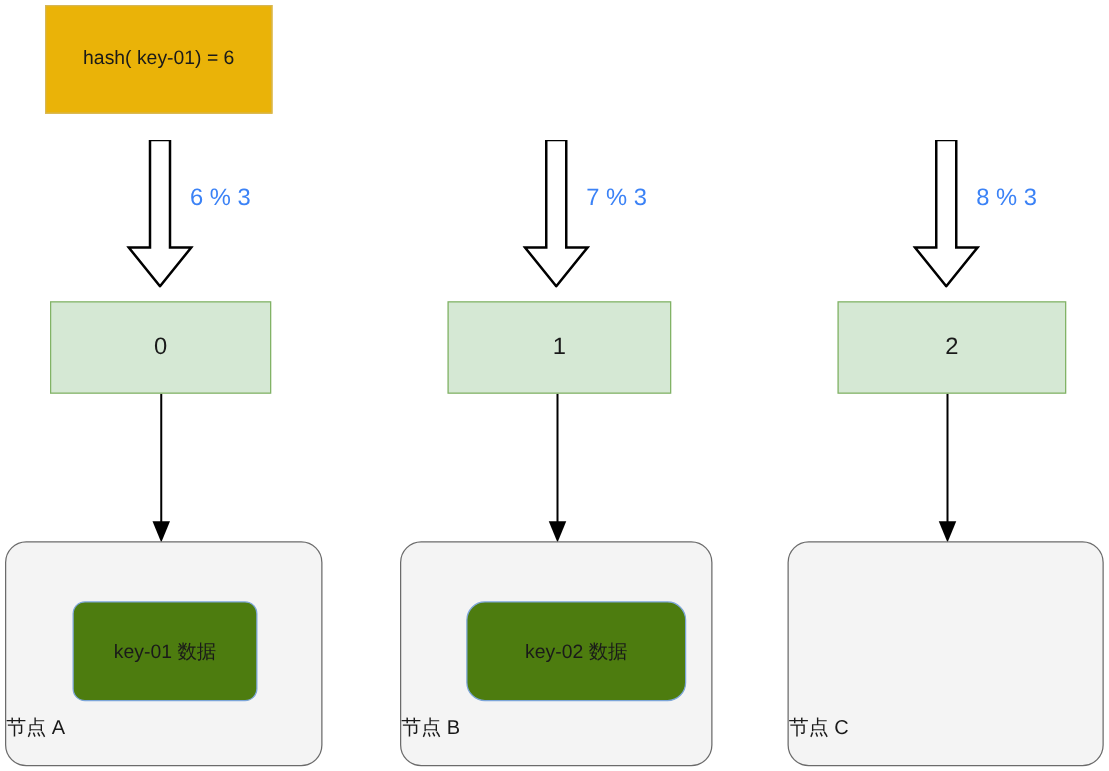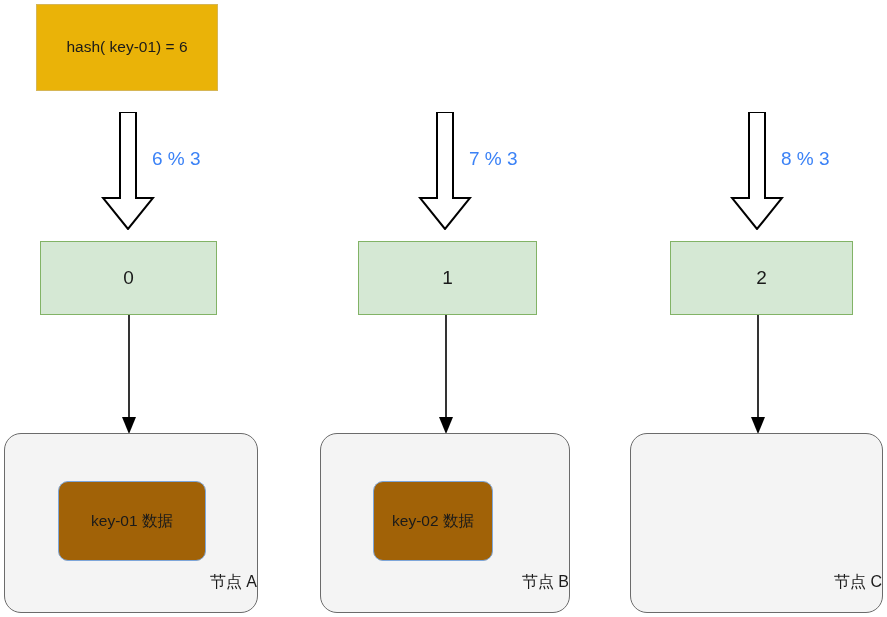--- a/index.html
+++ b/index.html
@@ -106,49 +106,49 @@
     border: 1px solid #6b6b6b;
     border-radius: 17px;
     box-sizing: border-box;
   }
   .node-data {
     position: absolute;
     top: 47px;
     left: 53px;
     width: 148px;
     height: 80px;
-    background: #a16207;
+    background: #4d7c0f;
     border: 1px solid #7ea6d9;
     border-radius: 10px;
     box-sizing: border-box;
     display: flex;
     align-items: center;
     justify-content: center;
   }
   .node-data .txt {
     font-size: 15.5px;
     color: #1a1a1a;
     white-space: pre;
   }
   .node-label {
     position: absolute;
     left: 0;
     right: 0;
     bottom: 19px;
-    text-align: right;
+    text-align: left;
     font-size: 16px;
     color: #1a1a1a;
     white-space: pre;
   }
 
   
   .col-1 .hash-box { left: 39px; width: 184px; }
   .col-1 .slot-box { left: 41px; width: 179px; }
   .col-1 .node     { left: 3px;  width: 250px; }
-  .col-1 .node-data{ left: 52px; width: 120px; }
+  .col-1 .node-data{ left: 52px; width: 176px; border-radius: 15px; }
 
   .col-2 .hash-box { left: 38px; width: 186px; }
   .col-2 .slot-box { left: 41px; width: 183px; }
   .col-2 .node     { left: 1px;  width: 253px; }
   .col-2 .node-data{ left: 54px; width: 148px; }
 </style>
 </head>
 <body>
 
 <div class="diagram">

